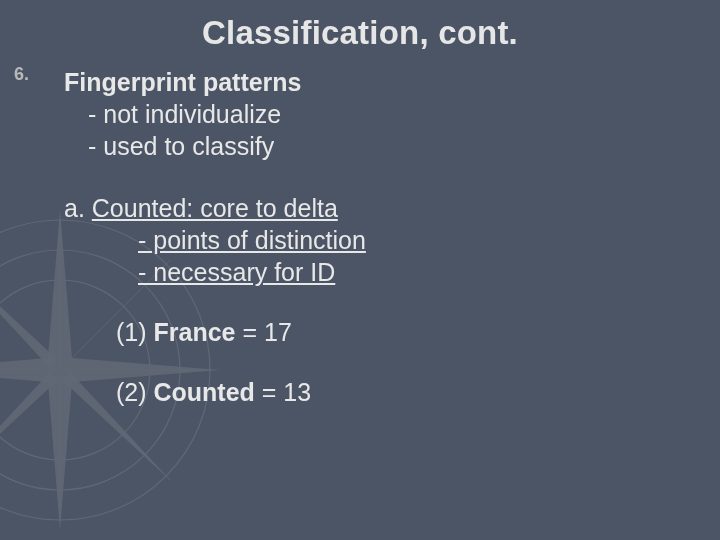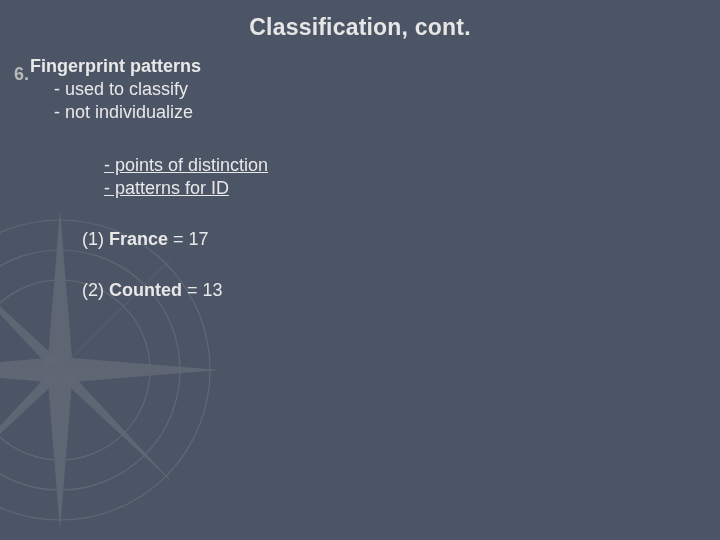--- a/index.html
+++ b/index.html
@@ -27,35 +27,36 @@
   .slide {
     position: relative;
     width: 720px;
     height: 540px;
     box-sizing: border-box;
     padding: 10px 30px 0 30px;
   }
   .title {
     text-align: center;
     font-weight: 700;
-    font-size: 23px;
+    font-size: 33px;
     color: #e6e6e6;
     margin: 4px 0 14px 0;
     letter-spacing: 0.2px;
   }
   .num {
     position: absolute;
     left: 14px;
     top: 64px;
     font-size: 18px;
     font-weight: 700;
     color: #b9b9b9;
   }
   .content {
-    font-size: 18px;
+    margin-left: 34px;
+    font-size: 25px;
     line-height: 1.28;
     color: #e8e8e8;
   }
   .heading1 {
     font-weight: 700;
   }
   .sub1 {
     margin-left: 24px;
   }
   .sp { height: 30px; }
@@ -104,27 +105,30 @@
 
 <div class="slide">
 
   <div class="title">Classification, cont.</div>
 
   <div class="num">6.</div>
 
   <div class="content">
 
     <div class="heading1">Fingerprint patterns</div>
+    <div class="sub1">- not individualize</div>
     <div class="sub1">- used to classify</div>
-    <div class="sub1">- not individualize</div>
 
     <div class="sp"></div>
 
+    <div>
+      <span class="item-a-label">a. </span><span class="underlined">Counted: core to delta</span>
+    </div>
     <div class="sub2">- points of distinction</div>
-    <div class="sub2">- patterns for ID</div>
+    <div class="sub2">- necessary for ID</div>
 
     <div class="sp2"></div>
 
     <div class="sub3">
       <span>(1) </span><span class="b">France</span><span> = 17</span>
     </div>
 
     <div class="sp2"></div>
 
     <div class="sub3">

